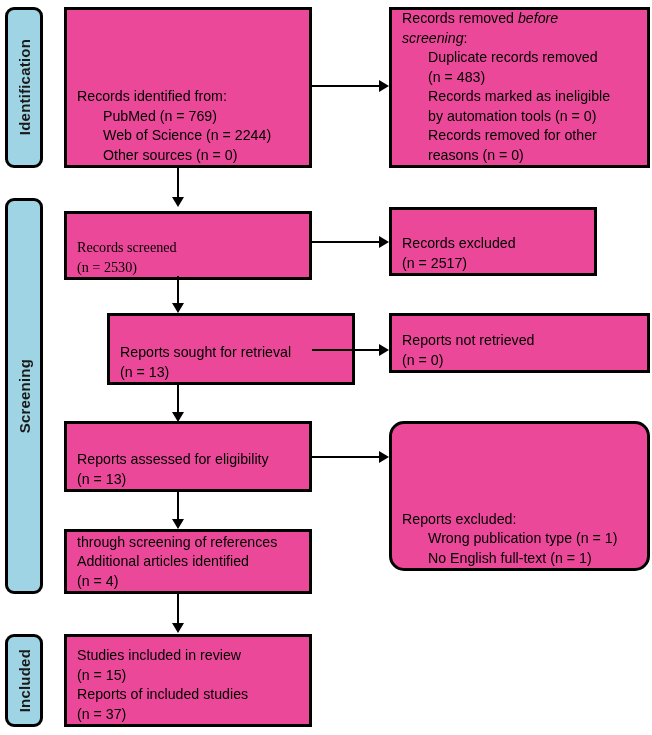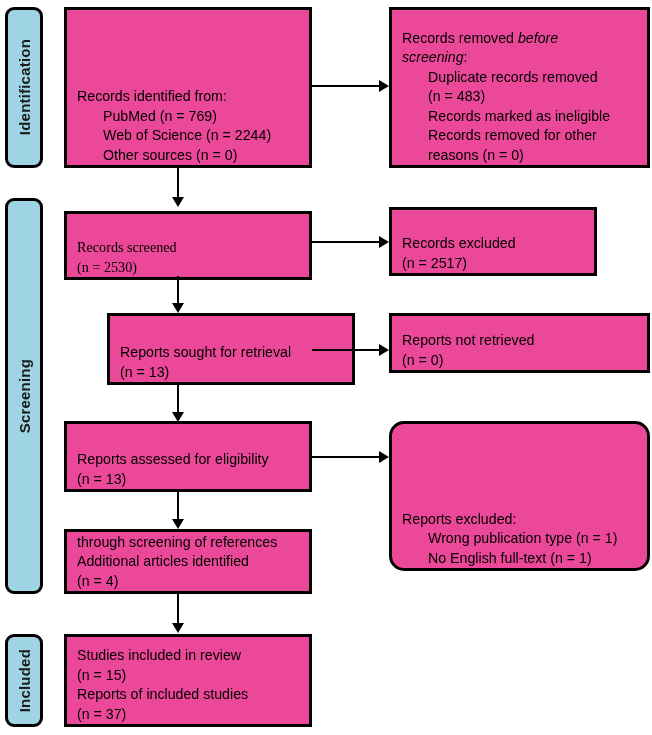--- a/index.html
+++ b/index.html
@@ -115,20 +115,21 @@
     <div class="inner">
       <div class="line">
         <span>Records removed </span><span class="it">before</span>
       </div>
       <div class="line">
         <span class="it">screening</span><span>:</span>
       </div>
       <div class="line ind">Duplicate records removed</div>
       <div class="line ind">(n = 483)</div>
       <div class="line ind">Records marked as ineligible</div>
+      <div class="line ind">by automation tools (n = 0)</div>
       <div class="line ind">Records removed for other</div>
       <div class="line ind">reasons (n = 0)</div>
     </div>
   </div>
 
   <div class="conn-h" style="left:312px; top:85px; width:67px;"></div>
   <div class="arrow-right" style="left:379px; top:80px;"></div>
 
   <div class="conn-v" style="left:177px; top:168px; width:2px; height:30px;"></div>
   <div class="arrow-down" style="left:172px; top:197px;"></div>

